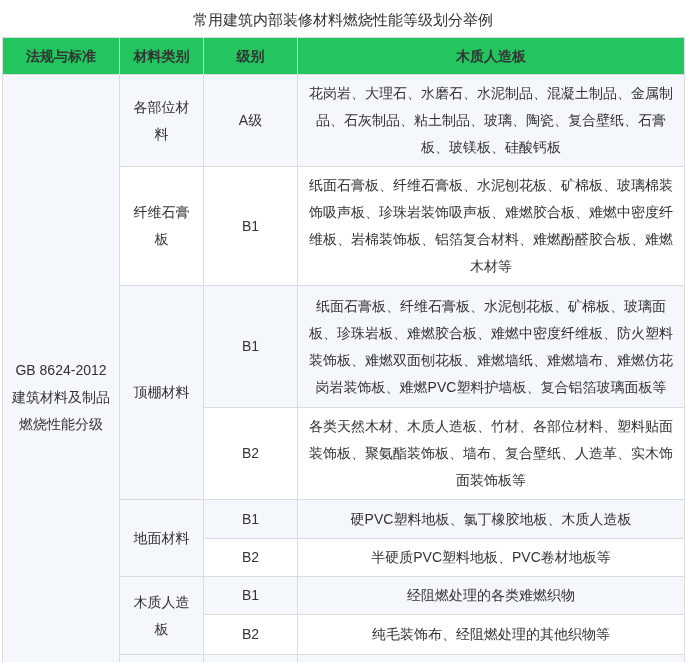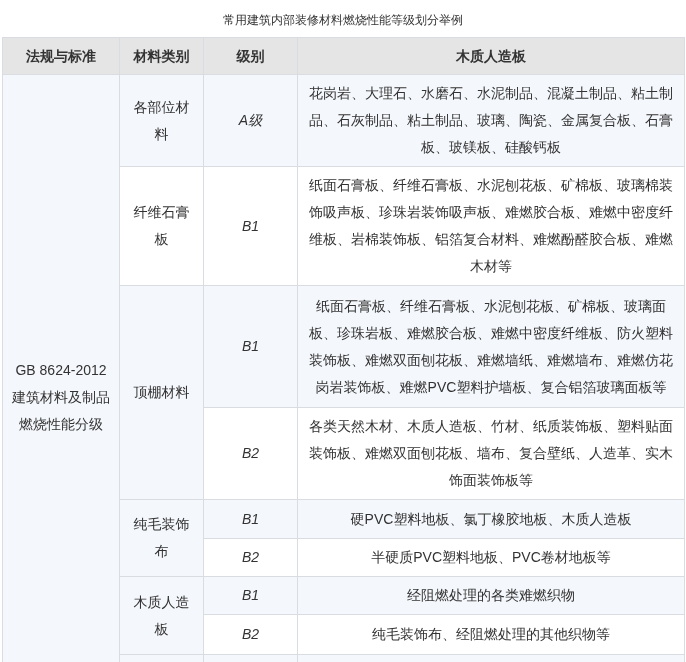--- a/index.html
+++ b/index.html
@@ -10,21 +10,21 @@
   html,body{margin:0;padding:0;background:#ffffff;}
   body{
     width:686px;
     font-family:"Liberation Sans","DejaVu Sans",sans-serif;
     color:var(--text);
   }
   .page{width:686px;}
   .title{
     padding:12px 0 9px;
     line-height:16px;
-    font-size:12px;
+    font-size:15px;
     text-align:center;
     color:var(--text);
   }
   table.materials{
     table-layout:fixed;
     border-collapse:collapse;
     width:682px;
     margin:0 2px;
     font-size:14px;
   }
@@ -33,28 +33,28 @@
     border:1px solid var(--border);
     text-align:center;
     vertical-align:middle;
     padding:5px 8px;
     line-height:27px;
     word-break:break-all;
     overflow-wrap:anywhere;
   }
   table.materials th{
     font-weight:bold;
-    background:#e5e5e5;
+    background:#22c55e;
     line-height:16px;
     padding:10px 6px;
   }
   tr.stripe td{background:var(--stripe);}
   td.reg-cell{line-height:29px;padding:5px 8px;}
   td.cat-cell{padding:5px 9px;}
-  td.level-cell{padding:5px 6px;font-style:italic;}
+  td.level-cell{padding:5px 6px;}
   td.examples-cell{padding:5px 9px;}
 </style>
 </head>
 <body>
 
 <div class="page">
 
   <div class="title">常用建筑内部装修材料燃烧性能等级划分举例</div>
 
   <table class="materials">
@@ -70,38 +70,38 @@
         <th>材料类别</th>
         <th>级别</th>
         <th>木质人造板</th>
       </tr>
     </thead>
     <tbody>
       <tr class="stripe" style="height:92px">
         <td class="reg-cell" rowspan="9">GB 8624-2012建筑材料及制品燃烧性能分级</td>
         <td class="cat-cell">各部位材料</td>
         <td class="level-cell">A级</td>
-        <td class="examples-cell">花岗岩、大理石、水磨石、水泥制品、混凝土制品、粘土制品、石灰制品、粘土制品、玻璃、陶瓷、金属复合板、石膏板、玻镁板、硅酸钙板</td>
+        <td class="examples-cell">花岗岩、大理石、水磨石、水泥制品、混凝土制品、金属制品、石灰制品、粘土制品、玻璃、陶瓷、复合壁纸、石膏板、玻镁板、硅酸钙板</td>
       </tr>
       <tr style="height:93px">
         <td class="cat-cell">纤维石膏板</td>
         <td class="level-cell">B1</td>
         <td class="examples-cell">纸面石膏板、纤维石膏板、水泥刨花板、矿棉板、玻璃棉装饰吸声板、珍珠岩装饰吸声板、难燃胶合板、难燃中密度纤维板、岩棉装饰板、铝箔复合材料、难燃酚醛胶合板、难燃木材等</td>
       </tr>
       <tr class="stripe" style="height:122px">
         <td class="cat-cell" rowspan="2">顶棚材料</td>
         <td class="level-cell">B1</td>
         <td class="examples-cell">纸面石膏板、纤维石膏板、水泥刨花板、矿棉板、玻璃面板、珍珠岩板、难燃胶合板、难燃中密度纤维板、防火塑料装饰板、难燃双面刨花板、难燃墙纸、难燃墙布、难燃仿花岗岩装饰板、难燃PVC塑料护墙板、复合铝箔玻璃面板等</td>
       </tr>
       <tr style="height:60px">
         <td class="level-cell">B2</td>
-        <td class="examples-cell">各类天然木材、木质人造板、竹材、纸质装饰板、塑料贴面装饰板、难燃双面刨花板、墙布、复合壁纸、人造革、实木饰面装饰板等</td>
+        <td class="examples-cell">各类天然木材、木质人造板、竹材、各部位材料、塑料贴面装饰板、聚氨酯装饰板、墙布、复合壁纸、人造革、实木饰面装饰板等</td>
       </tr>
       <tr class="stripe" style="height:39px">
-        <td class="cat-cell" rowspan="2">纯毛装饰布</td>
+        <td class="cat-cell" rowspan="2">地面材料</td>
         <td class="level-cell">B1</td>
         <td class="examples-cell">硬PVC塑料地板、氯丁橡胶地板、木质人造板</td>
       </tr>
       <tr style="height:38px">
         <td class="level-cell">B2</td>
         <td class="examples-cell">半硬质PVC塑料地板、PVC卷材地板等</td>
       </tr>
       <tr class="stripe" style="height:38px">
         <td class="cat-cell" rowspan="2">木质人造板</td>
         <td class="level-cell">B1</td>

